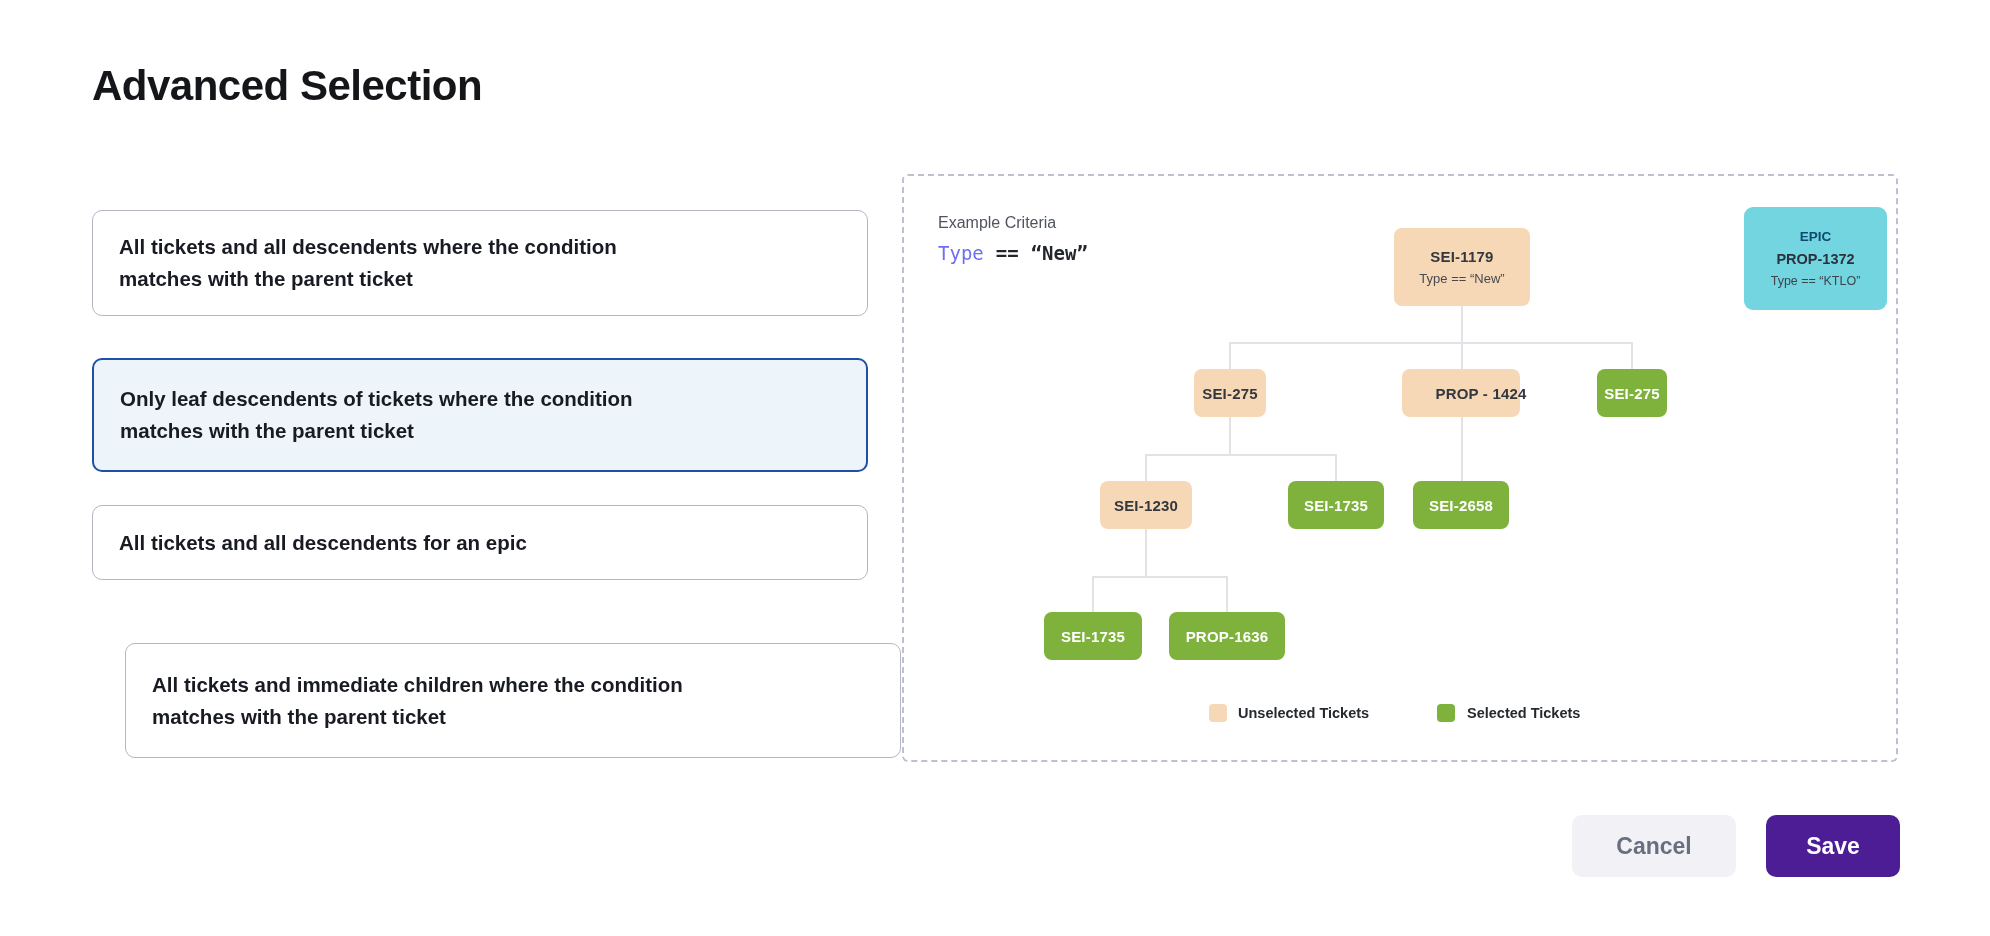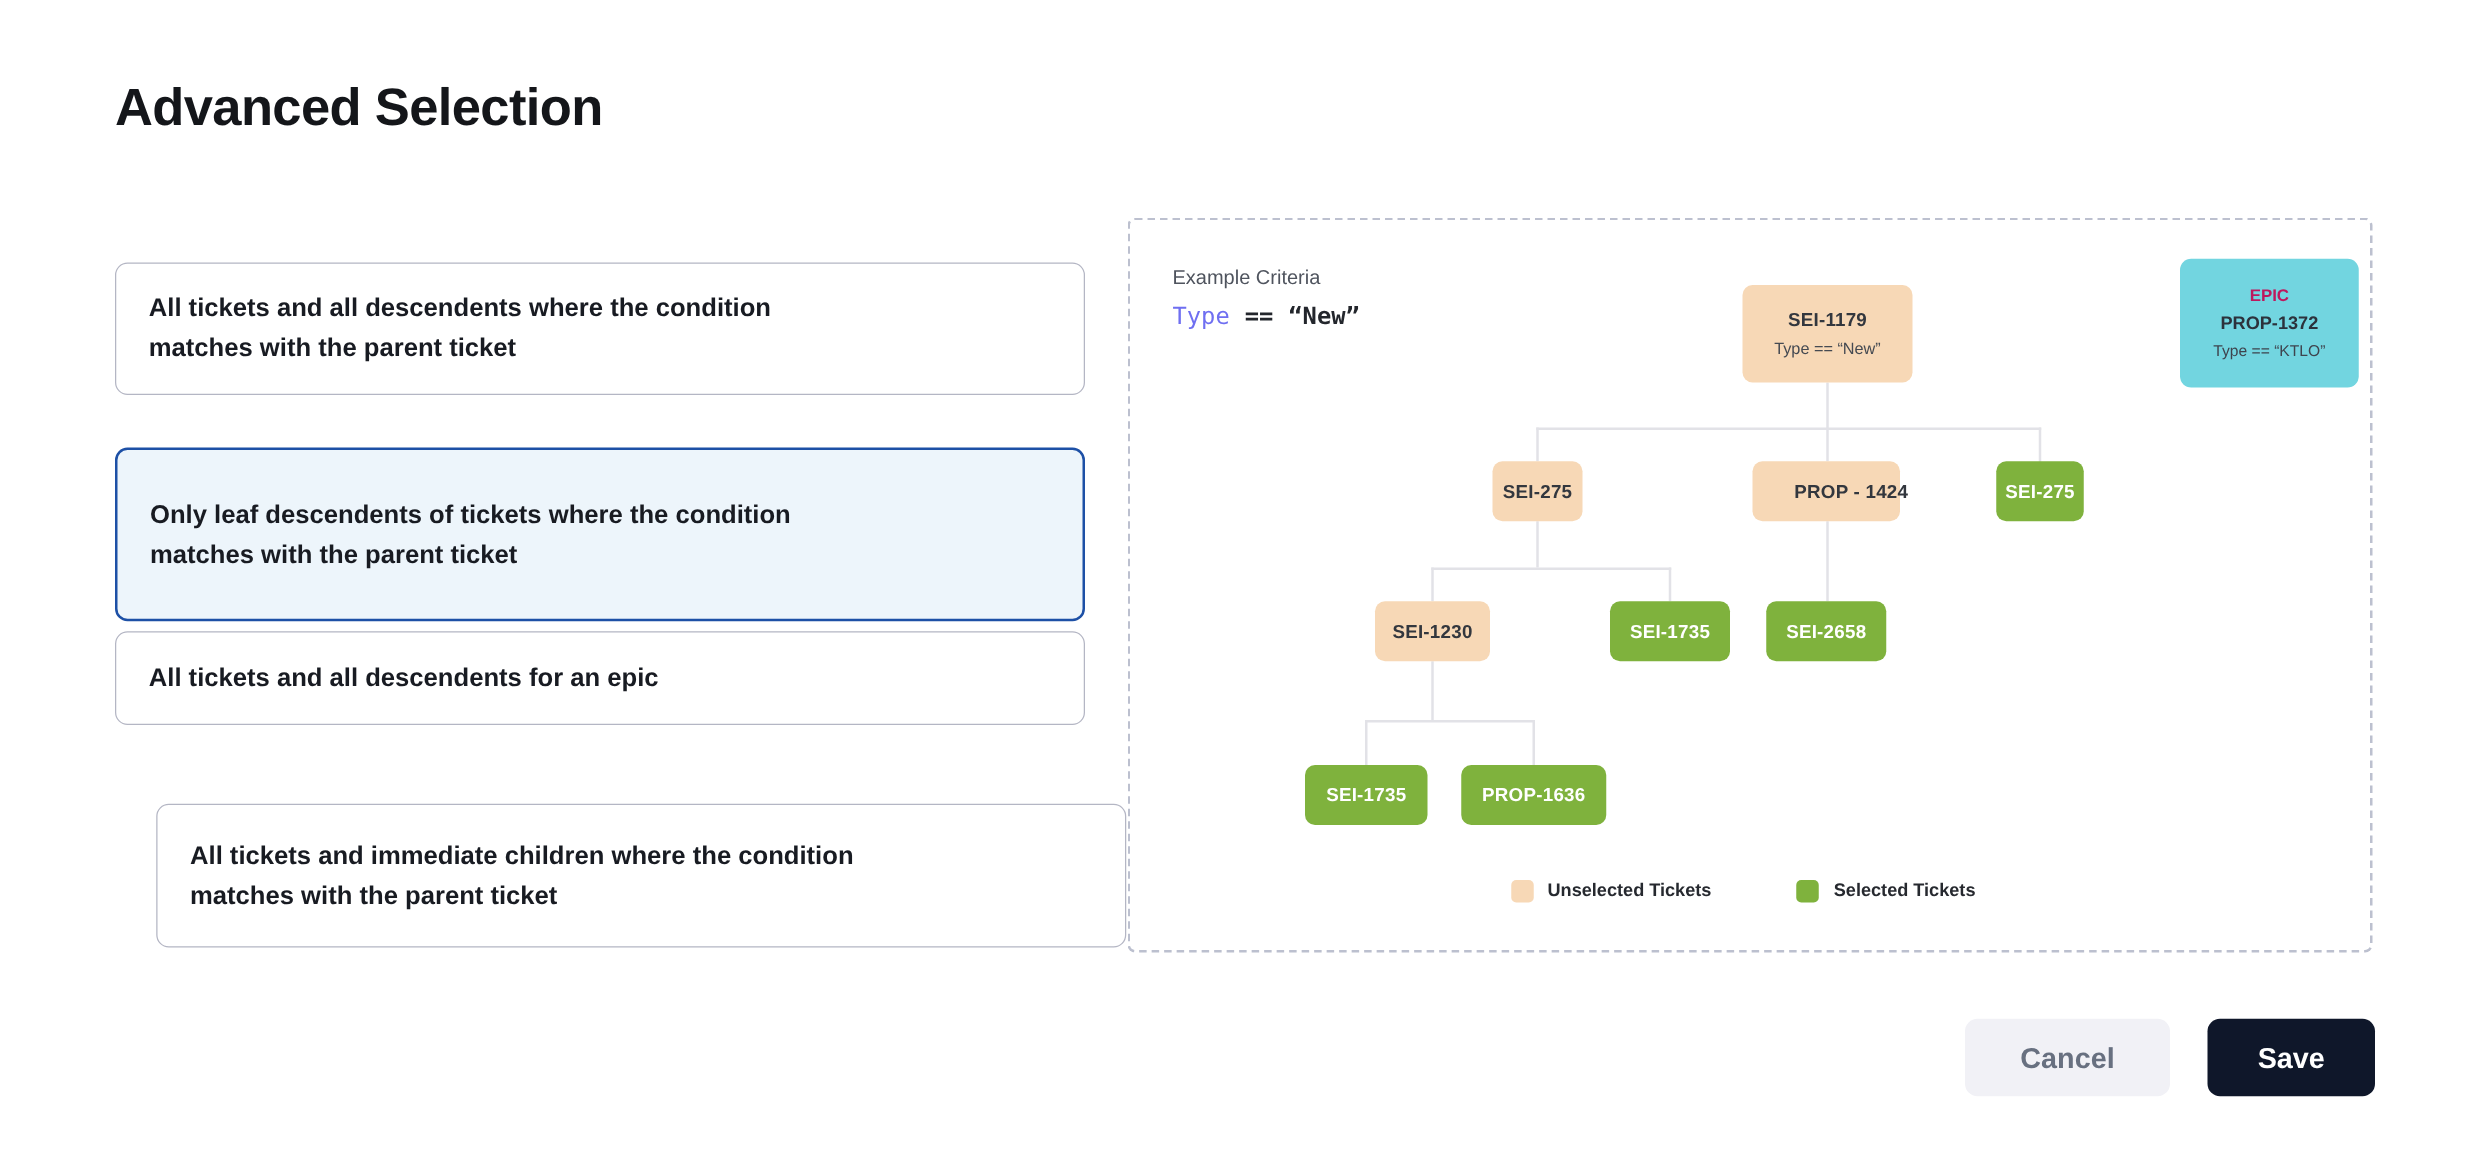--- a/index.html
+++ b/index.html
@@ -5,34 +5,34 @@
   * { margin:0; padding:0; box-sizing:border-box; }
   html,body { width:1990px; height:936px; background:#ffffff; font-family:"Liberation Sans", sans-serif; overflow:hidden; }
   .modal { position:relative; width:1990px; height:936px; background:#fff; border-radius:16px; }
 
   .title { position:absolute; left:92px; top:62px; font-size:42px; font-weight:700; color:#14161a; letter-spacing:-0.5px; }
 
   
   .card { position:absolute; left:92px; width:776px; border:1px solid #b4b6c4; border-radius:10px; background:#fff; display:flex; align-items:center; padding-left:26px; cursor:pointer; }
   .card span { font-size:20.5px; font-weight:600; color:#181b22; line-height:32px; max-width:550px; }
   .card.c1 { top:210px; height:106px; }
-  .card.c2 { top:358px; height:139px; border:2px solid #1d50a6; background:#edf5fb; }
+  .card.c2 { top:358px; height:114px; border:2px solid #1d50a6; background:#edf5fb; }
   .card.c3 { top:505px; height:75px; }
   .card.c4 { top:643px; height:115px;margin-left:33px; }
 
   
   .panel { position:absolute; left:902px; top:174px; width:996px; height:588px; border:2px dashed #bcc0cf; border-radius:6px; background:#fff; }
   .ex-head { position:absolute; left:34px; top:38px; font-size:16px; color:#4f545e; }
   .criteria { position:absolute; left:34px; top:66px; font-family:"DejaVu Sans Mono", monospace; font-size:19px; }
   .criteria .f { color:#6f6ff1; margin-right:12px; }
   .criteria .o { color:#23262c; font-weight:700; margin-right:12px; }
   .criteria .v { color:#23262c; font-weight:700; }
 
   .epic { position:absolute; left:840px; top:31px; width:143px; height:103px; background:#72d5e0; border-radius:9px; display:flex; flex-direction:column; align-items:center; justify-content:center; gap:7px; }
-  .epic .e1 { font-size:13.5px; font-weight:700; color:#be185d; }
+  .epic .e1 { font-size:13.5px; font-weight:700; color:#0c4a6e; }
   .epic .e2 { font-size:14.5px; font-weight:700; color:#2c323c; }
   .epic .e3 { font-size:12.5px; color:#3e444e; }
 
   
   .ln { position:absolute; background:#e2e2e7; z-index:1; }
 
   
   .node { position:absolute; border-radius:8px; display:flex; flex-direction:column; align-items:center; justify-content:center; gap:6px; z-index:2; }
   .peach { background:#f7d8b6; }
   .green { background:#7fb23d; }
@@ -54,21 +54,21 @@
   .legend-swatch { position:absolute; width:18px; height:18px; border-radius:4px; top:528px; }
   .lg1 { left:305px; background:#f7d8b6; }
   .lg2 { left:533px; background:#7fb23d; }
   .legend-label { position:absolute; top:528px; font-size:14.5px; font-weight:700; color:#26292f; line-height:18px; }
   .ll1 { left:334px; }
   .ll2 { left:563px; }
 
   
   .btn { position:absolute; top:815px; height:62px; border:none; border-radius:10px; font-family:"Liberation Sans", sans-serif; font-size:23px; font-weight:700; cursor:pointer; }
   .btn-cancel { left:1572px; width:164px; background:#f1f1f6; color:#687080; }
-  .btn-save   { left:1766px; width:134px; background:#0f172a; color:#ffffff; }
+  .btn-save   { left:1766px; width:134px; background:#4c1d95; color:#ffffff; }
 </style>
 </head>
 <body>
 
 <div class="modal">
 
   <div class="title">Advanced Selection</div>
 
   <div class="card c1">
     <span>All tickets and all descendents where the condition matches with the parent ticket</span>

